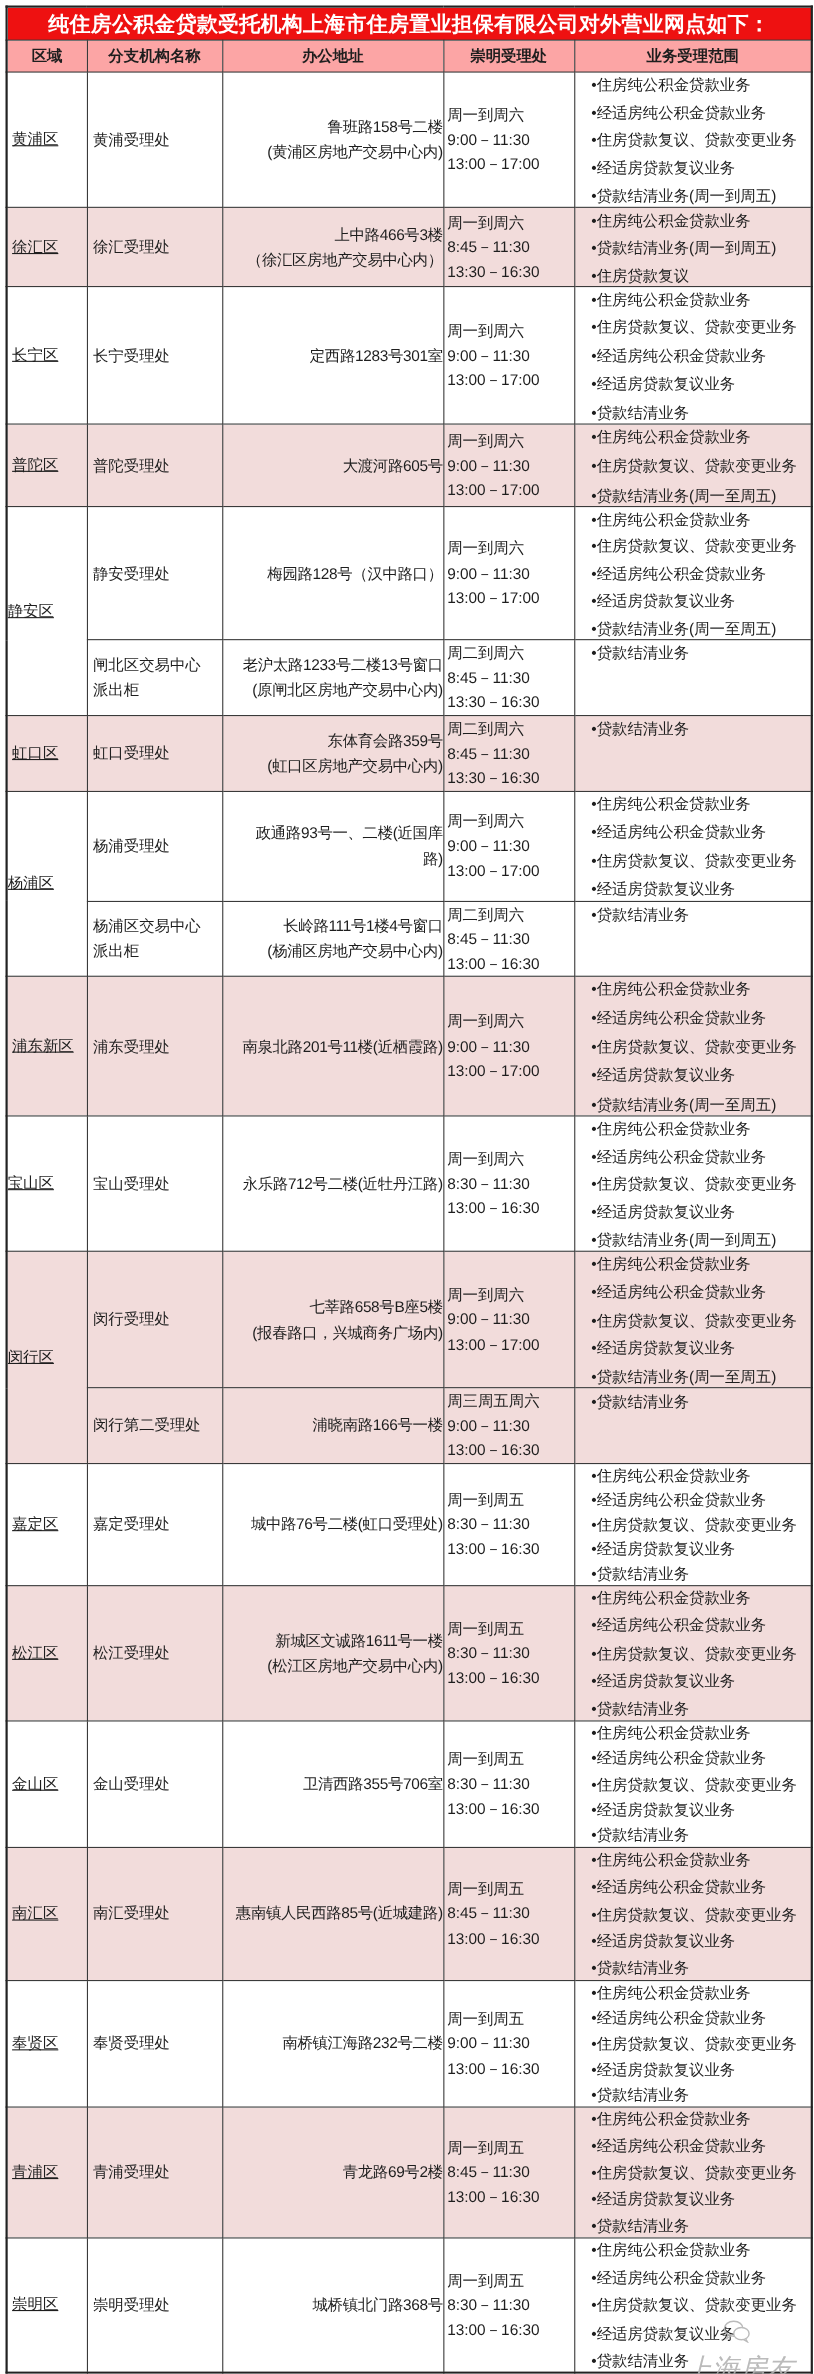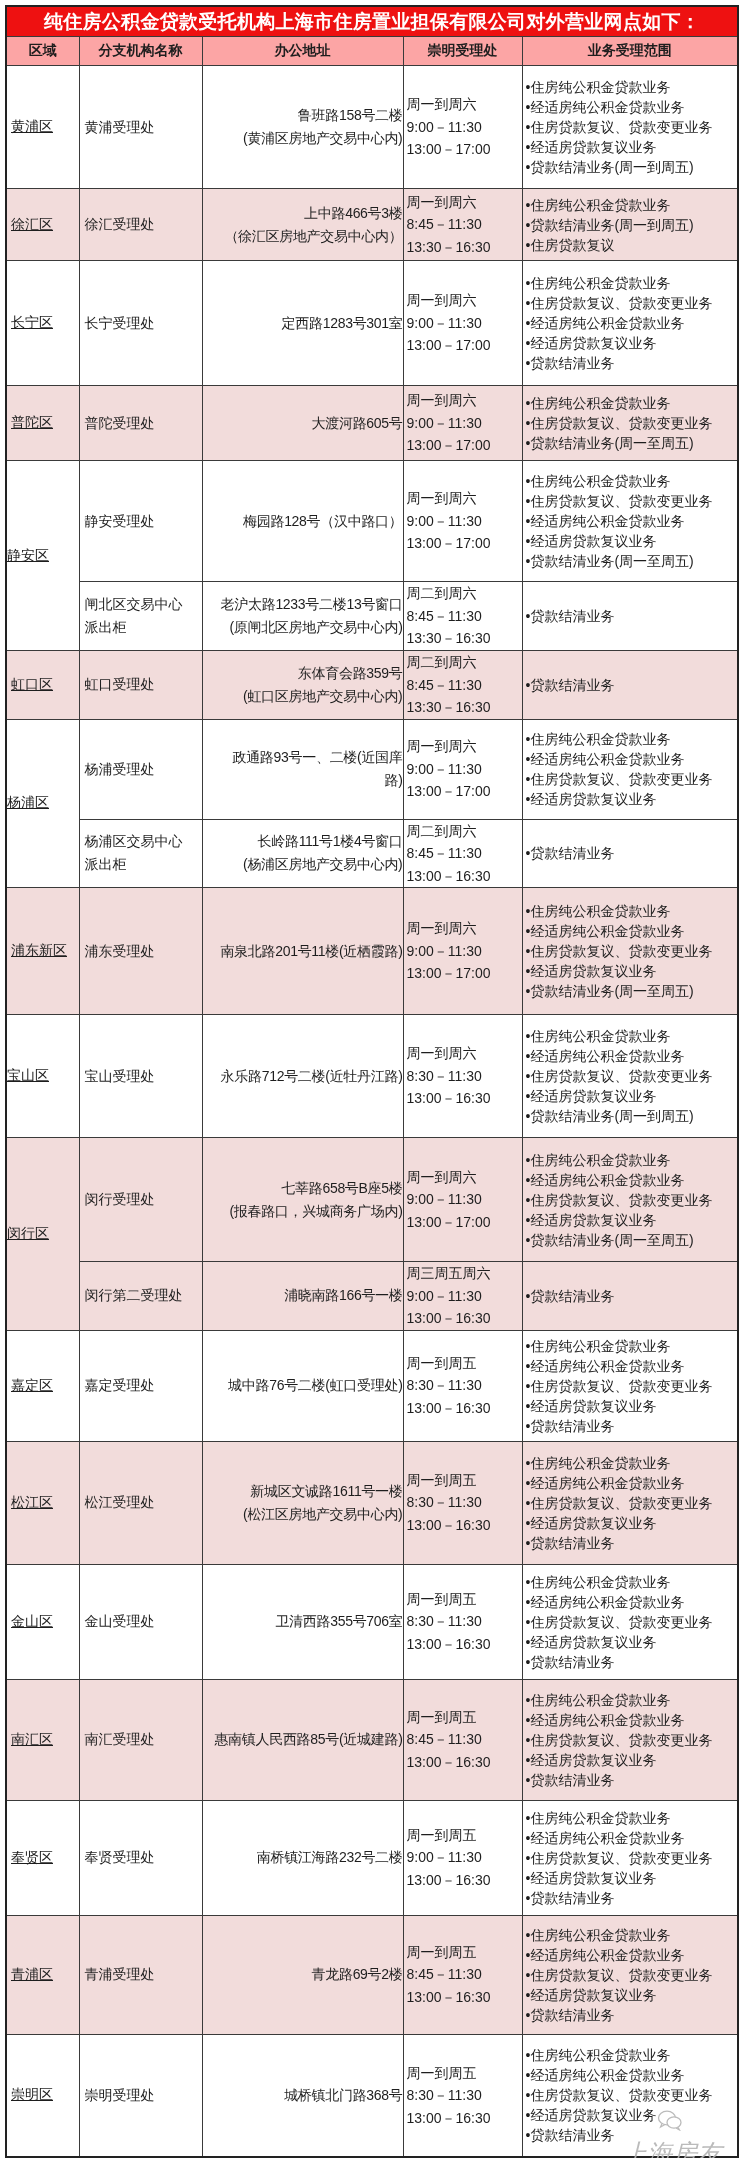--- a/index.html
+++ b/index.html
@@ -26,22 +26,23 @@
   .c-district.center { text-align: left; padding-left: 0 !important; }
   .c-branch { padding-left: 5px !important; }
   .c-addr { padding-left: 3px !important; text-align: right; }
   .c-hours { padding-left: 3px !important; }
   .c-scope { padding-left: 3px !important; }
   .ln { display: block; white-space: nowrap; }
   .c-branch .ln { line-height: 23px; }
   .c-addr .ln { line-height: 23px; letter-spacing: -0.3px; }
   .c-hours .ln { line-height: 22.5px; }
   .scope {
-    display: flex; flex-direction: column; justify-content: center;
+    display: flex; flex-direction: column; justify-content: space-between;
     height: calc(var(--h) - 2px);
+    margin-left: 12px;
   }
   .scope .ln { line-height: 20px; }
   .watermark {
     position: absolute; left: 622px; top: 2108px; display: flex; align-items: center;
     color: #b4b4b4; font-size: 25px; font-style: italic; opacity: 0.9; flex-direction: column;
   }
   .watermark svg { margin-right: 4px; }
 </style>
 </head>
 <body>

